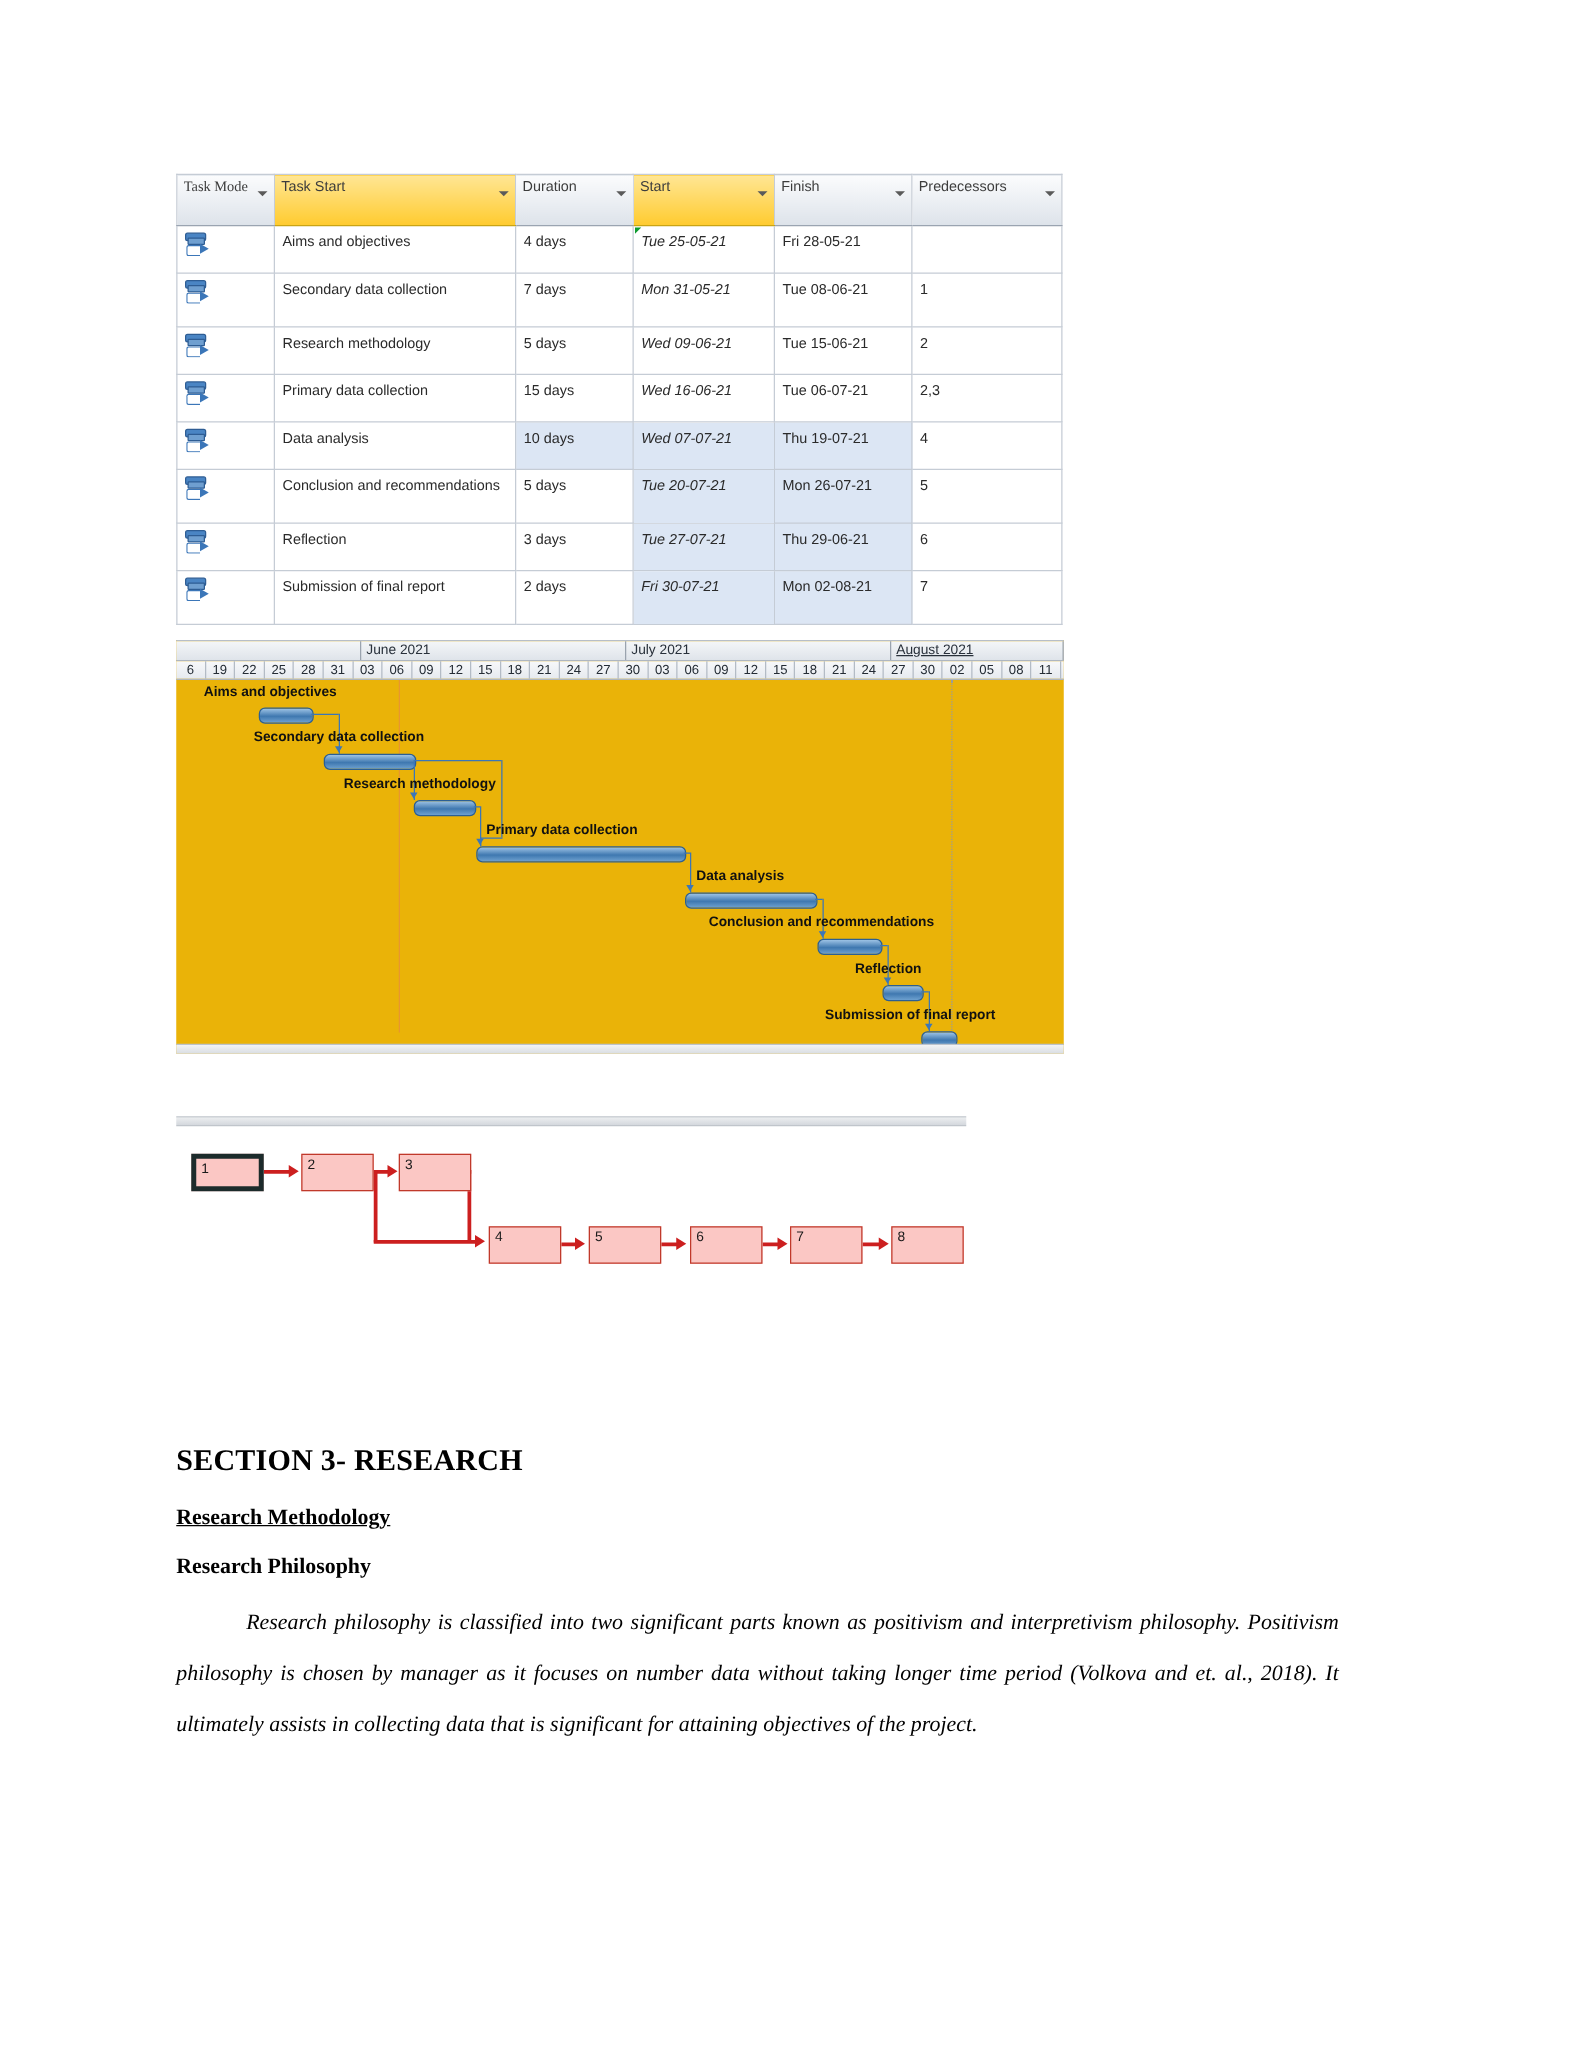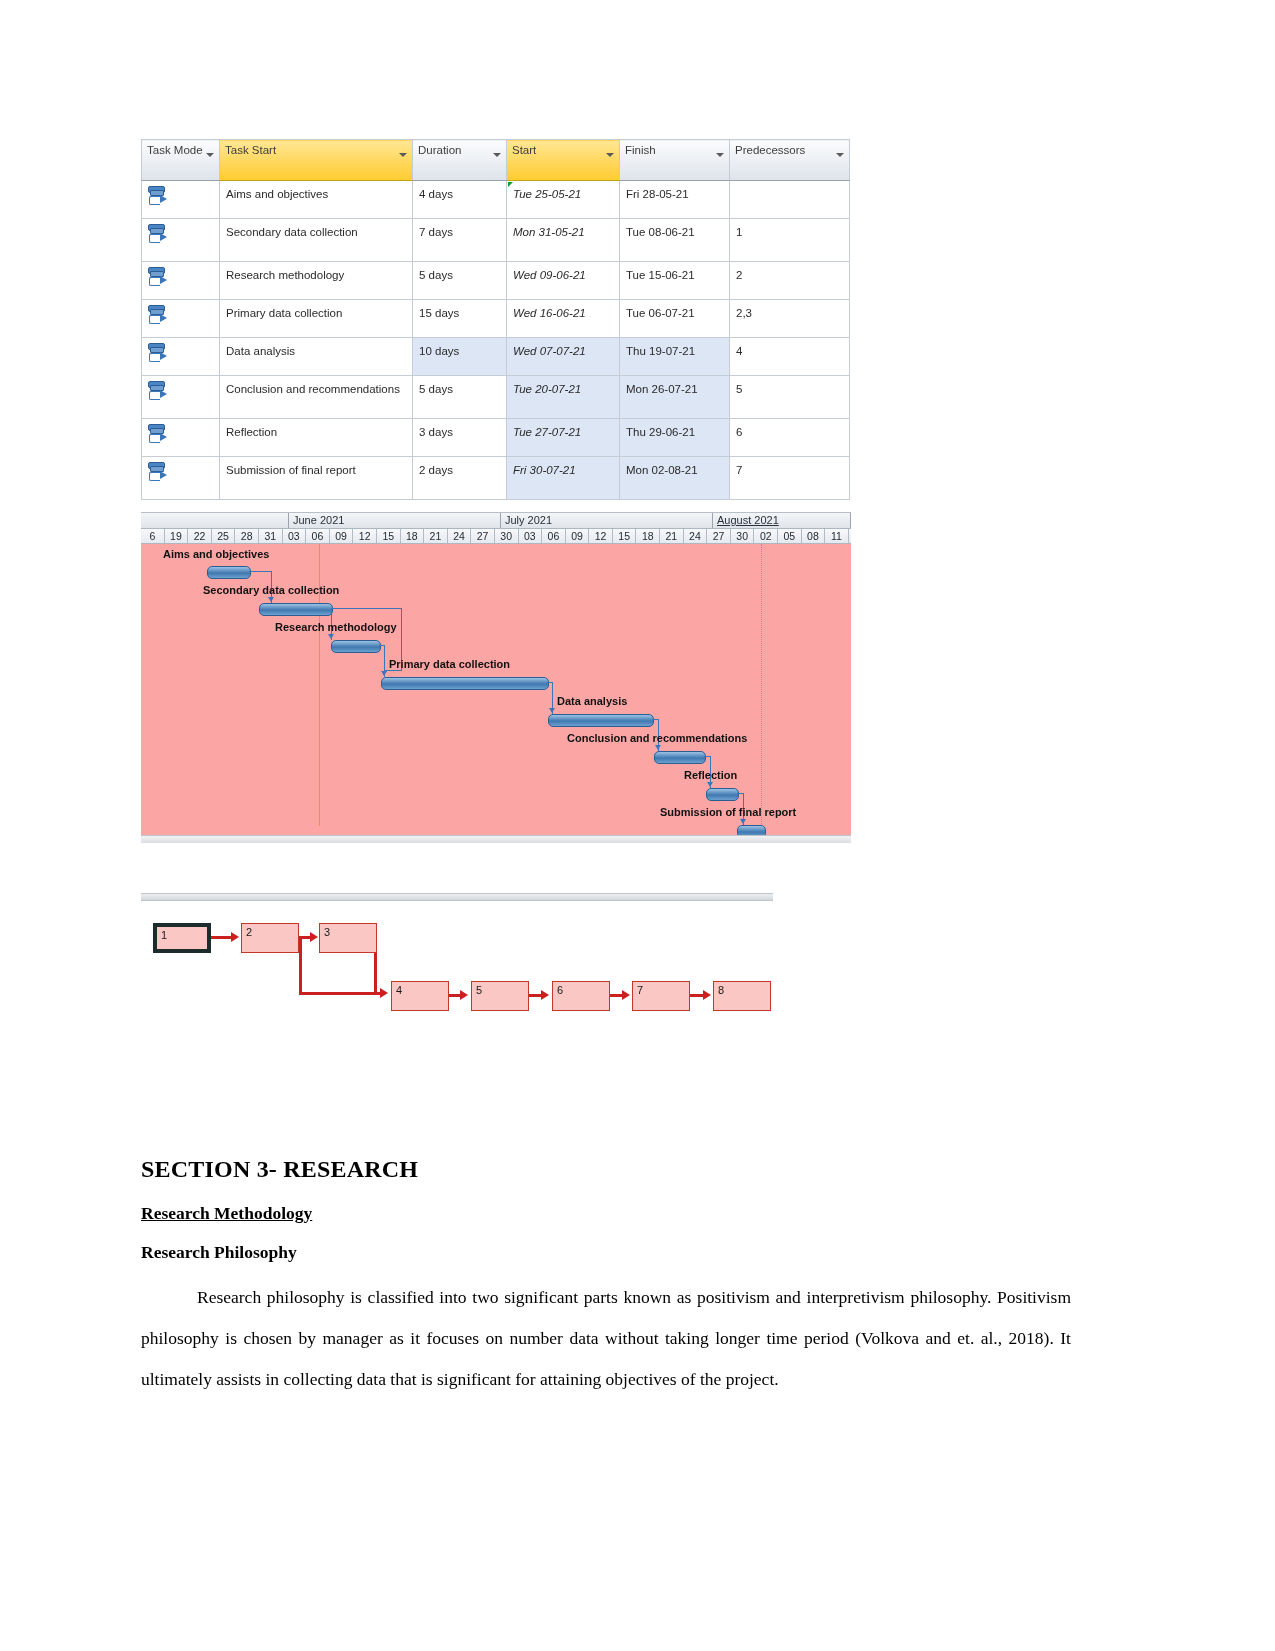--- a/index.html
+++ b/index.html
@@ -98,21 +98,21 @@
     border-top:5px solid #0d9b2f;
     border-right:5px solid transparent;
   }
 
   
   .gantt-pane {
     position:relative;
     width:710px;
     height:330px;
     margin-top:12px;
-    background:#fca5a5;
+    background:#eab308;
     border-top:1px solid #b7bec7;
     font-family:"Liberation Sans", sans-serif;
   }
   .tl-months { display:flex; height:15px; border-bottom:1px solid #aeb6c0;
                background:linear-gradient(#f4f6f8,#dfe4ea); }
   .tl-month {
     font-size:11px; color:#28303a; line-height:15px;
     padding-left:4px; border-right:1px solid #9aa3ae;
     box-sizing:border-box; overflow:hidden; white-space:nowrap;
   }
@@ -204,32 +204,32 @@
   }
   h2.sub-u {
     font-size:17.5px; font-weight:bold; margin:0 0 18px 0;
     color:#000; text-decoration:underline;
   }
   h2.sub {
     font-size:17.5px; font-weight:bold; margin:0 0 14px 0; color:#000;
   }
   p.body {
     font-size:17.5px; line-height:41px; margin:0;
-    text-align:justify; text-indent:56px; color:#000;
+    text-align:justify; text-indent:56px; color:#000;font-style:italic;
   }
 </style>
 </head>
 <body>
 
 <div class="project-shot">
 
   <table class="gantt-table">
     <thead>
       <tr>
-        <th style="width:68px;">
+        <th style="width:68px;font-family:Liberation Serif, serif;">
           <span class="hdr-txt">Task Mode</span>
           <span class="filter-arrow"></span>
         </th>
         <th class="hdr-yellow" style="width:183px;">
           <span class="hdr-txt">Task Start</span>
           <span class="filter-arrow"></span>
         </th>
         <th style="width:84px;">
           <span class="hdr-txt">Duration</span>
           <span class="filter-arrow"></span>

